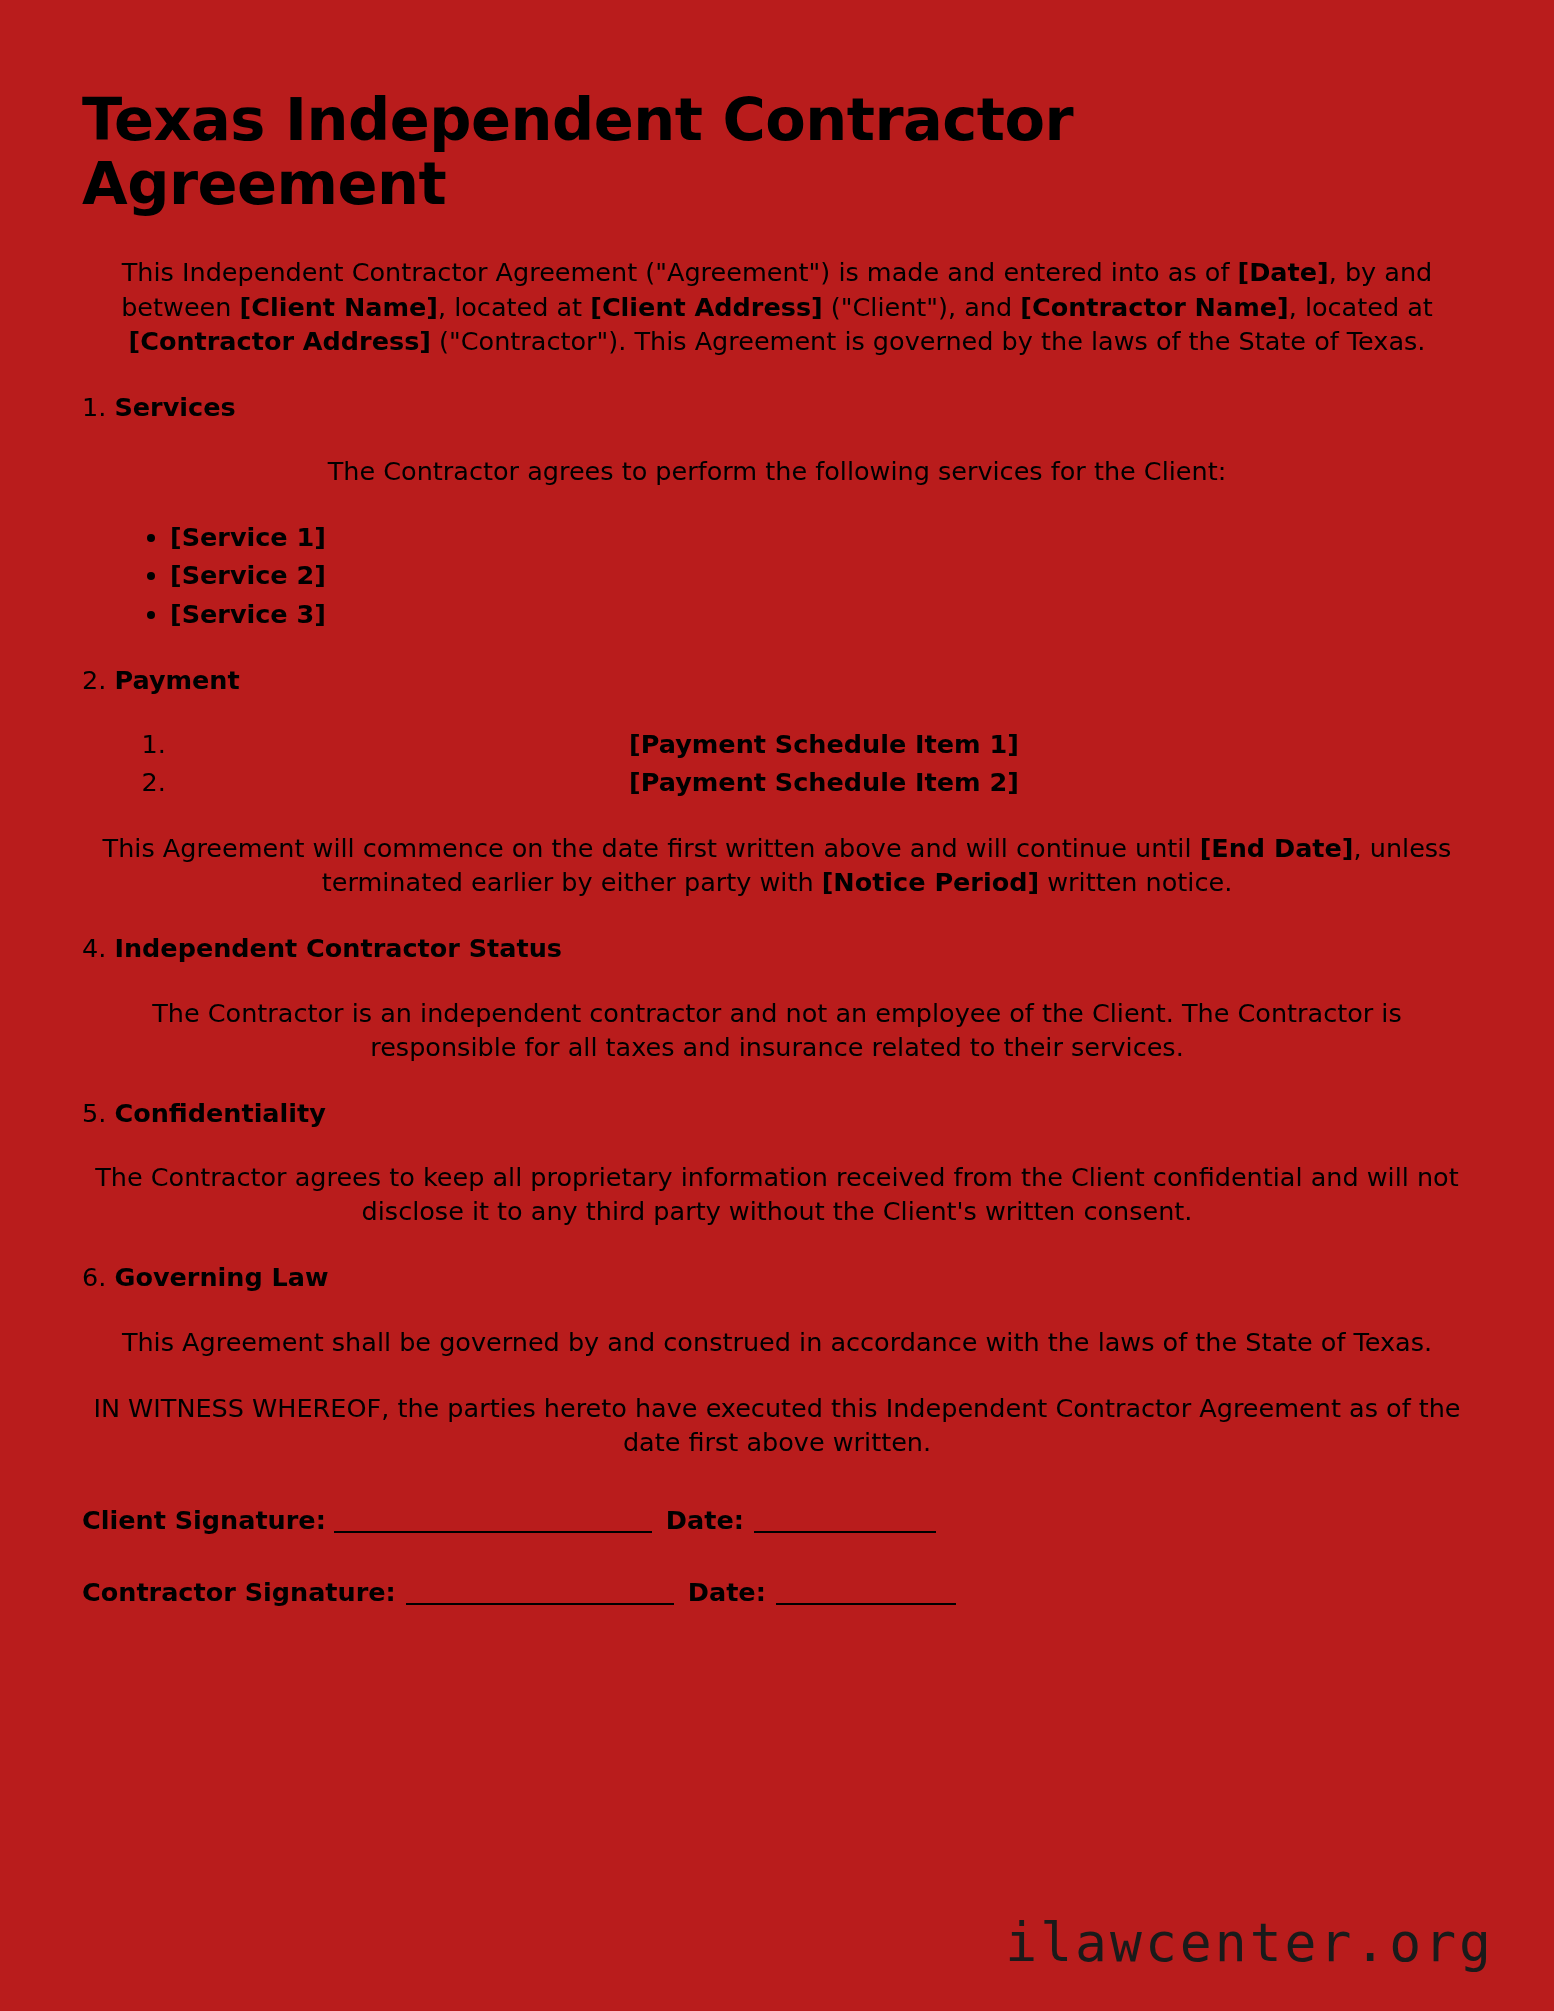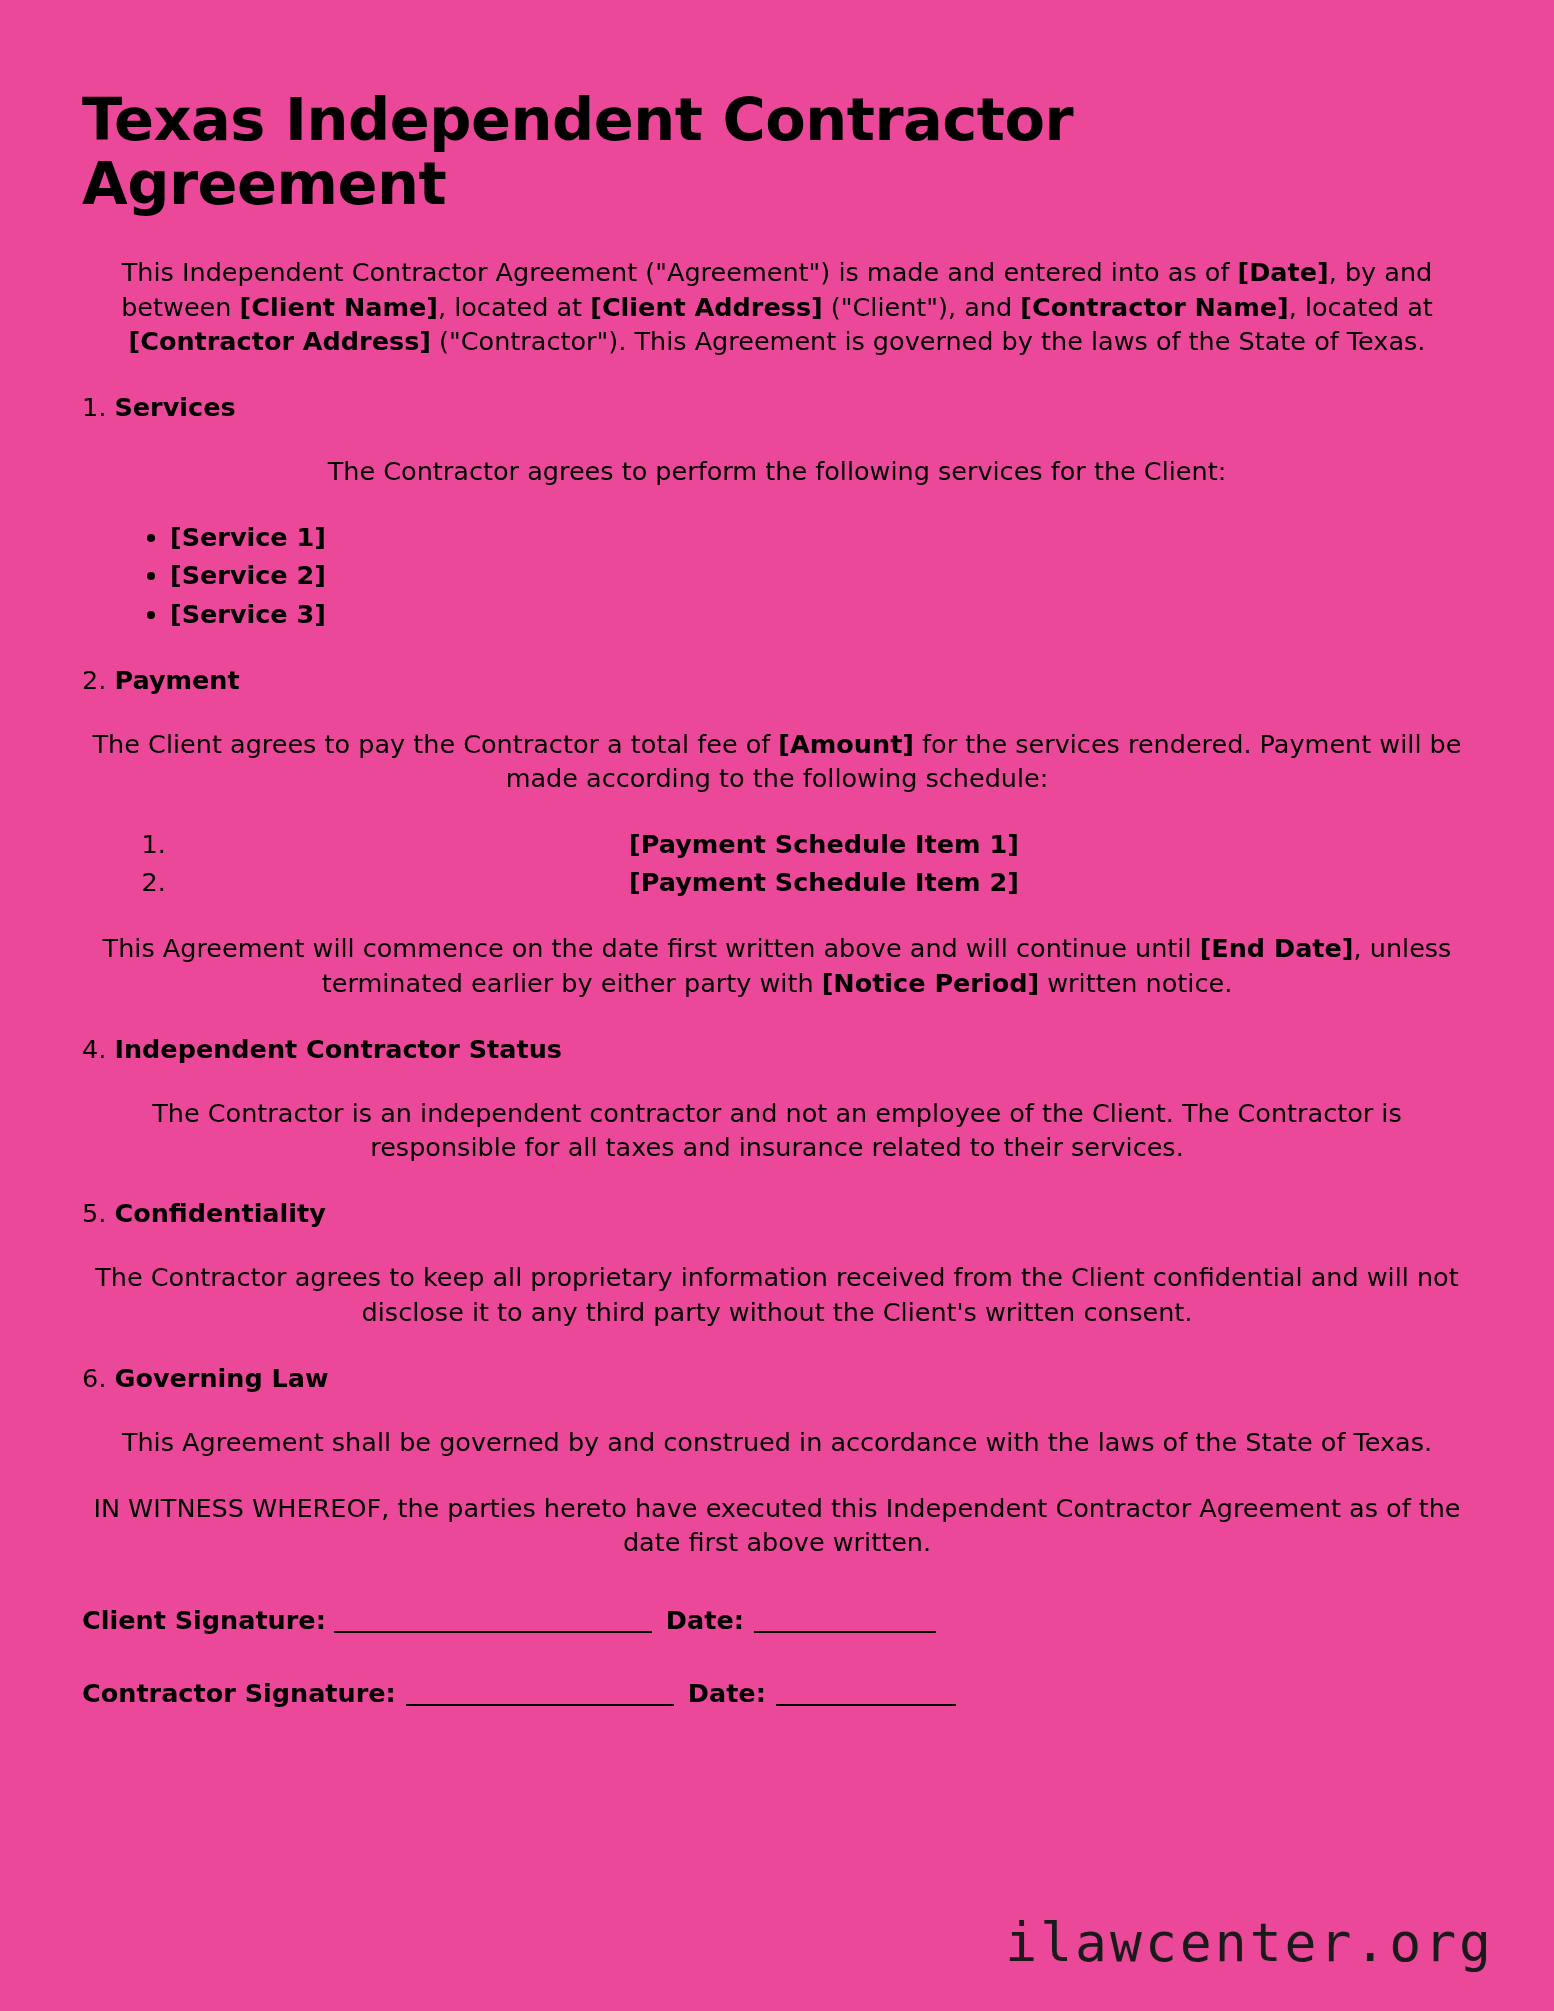--- a/index.html
+++ b/index.html
@@ -13,21 +13,21 @@
     position: relative;
     font-family: "DejaVu Sans", sans-serif;
     color: #000000;
     overflow: hidden;
   }
   .page {
     position: absolute;
     left: 0; top: 0;
     width: 1554px;
     height: 2011px;
-    background: #ec4899;
+    background: #b91c1c;
     box-sizing: border-box;
     padding: 88px 80px 0 82px;
   }
   .doc-title {
     font-size: 59px;
     font-weight: bold;
     line-height: 1.08;
     letter-spacing: -0.5px;
     margin: 0 0 40px 0;
     max-width: 1100px;
@@ -117,21 +117,20 @@
   <p class="body-text">The Contractor agrees to perform the following services for the Client:</p>
 
   <ul class="svc-list">
     <li>[Service 1]</li>
     <li>[Service 2]</li>
     <li>[Service 3]</li>
   </ul>
 
   <div class="sec-heading"><span>2.</span> <span class="sec-title">Payment</span></div>
 
-  <p class="body-text"><span>The Client agrees to pay the Contractor a total fee of </span><b>[Amount]</b><span> for the services rendered. Payment will be made according to the following schedule:</span></p>
 
   <ol class="pay-list">
     <li>[Payment Schedule Item 1]</li>
     <li>[Payment Schedule Item 2]</li>
   </ol>
 
 
   <p class="body-text"><span>This Agreement will commence on the date first written above and will continue until </span><b>[End Date]</b><span>, unless terminated earlier by either party with </span><b>[Notice Period]</b><span> written notice.</span></p>
 
   <div class="sec-heading"><span>4.</span> <span class="sec-title">Independent Contractor Status</span></div>

